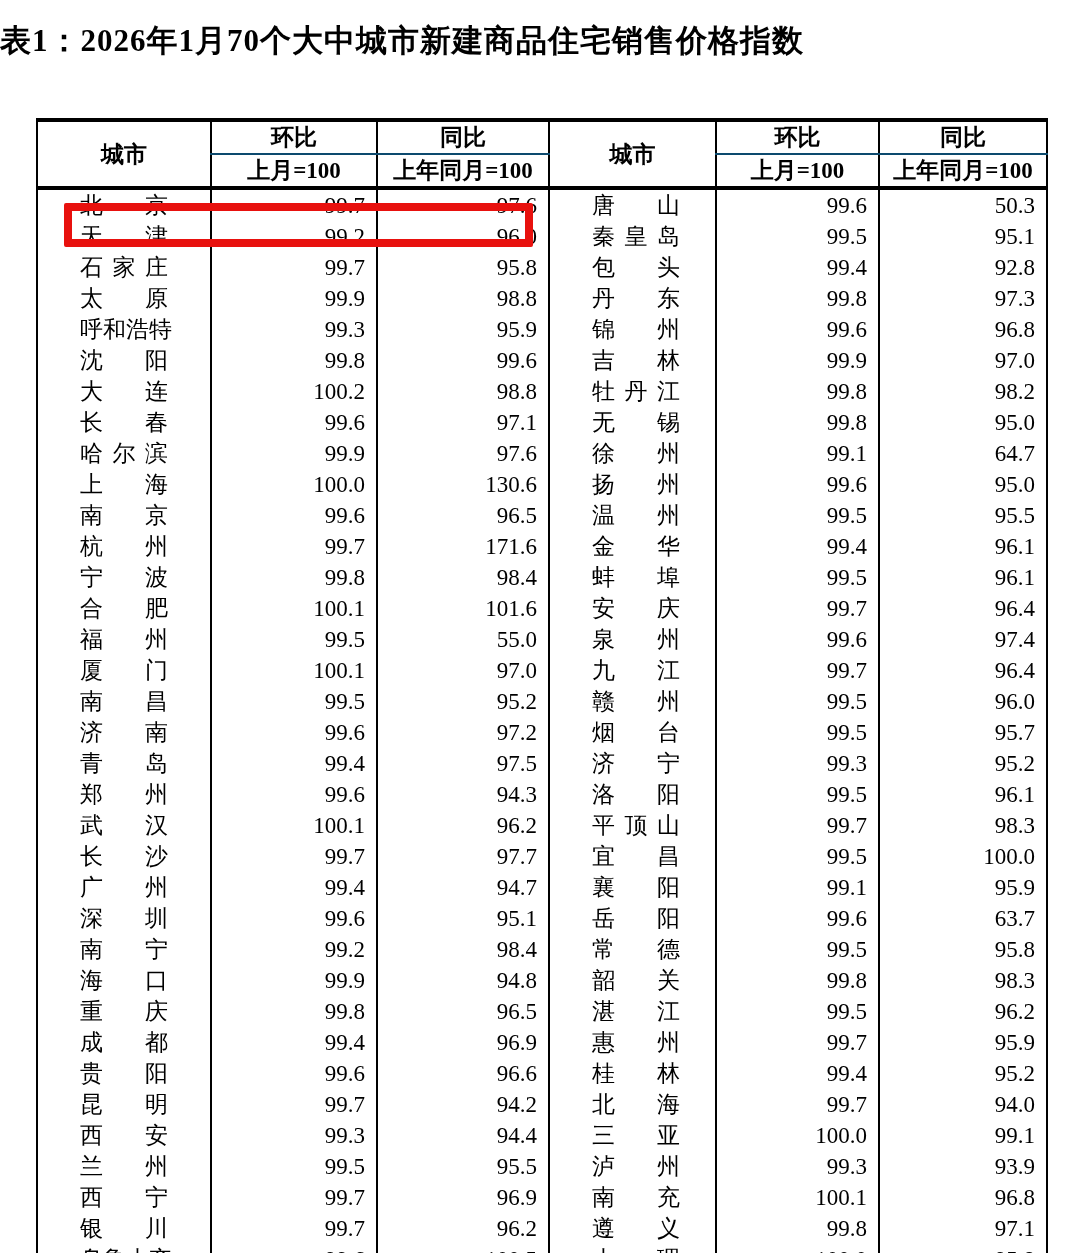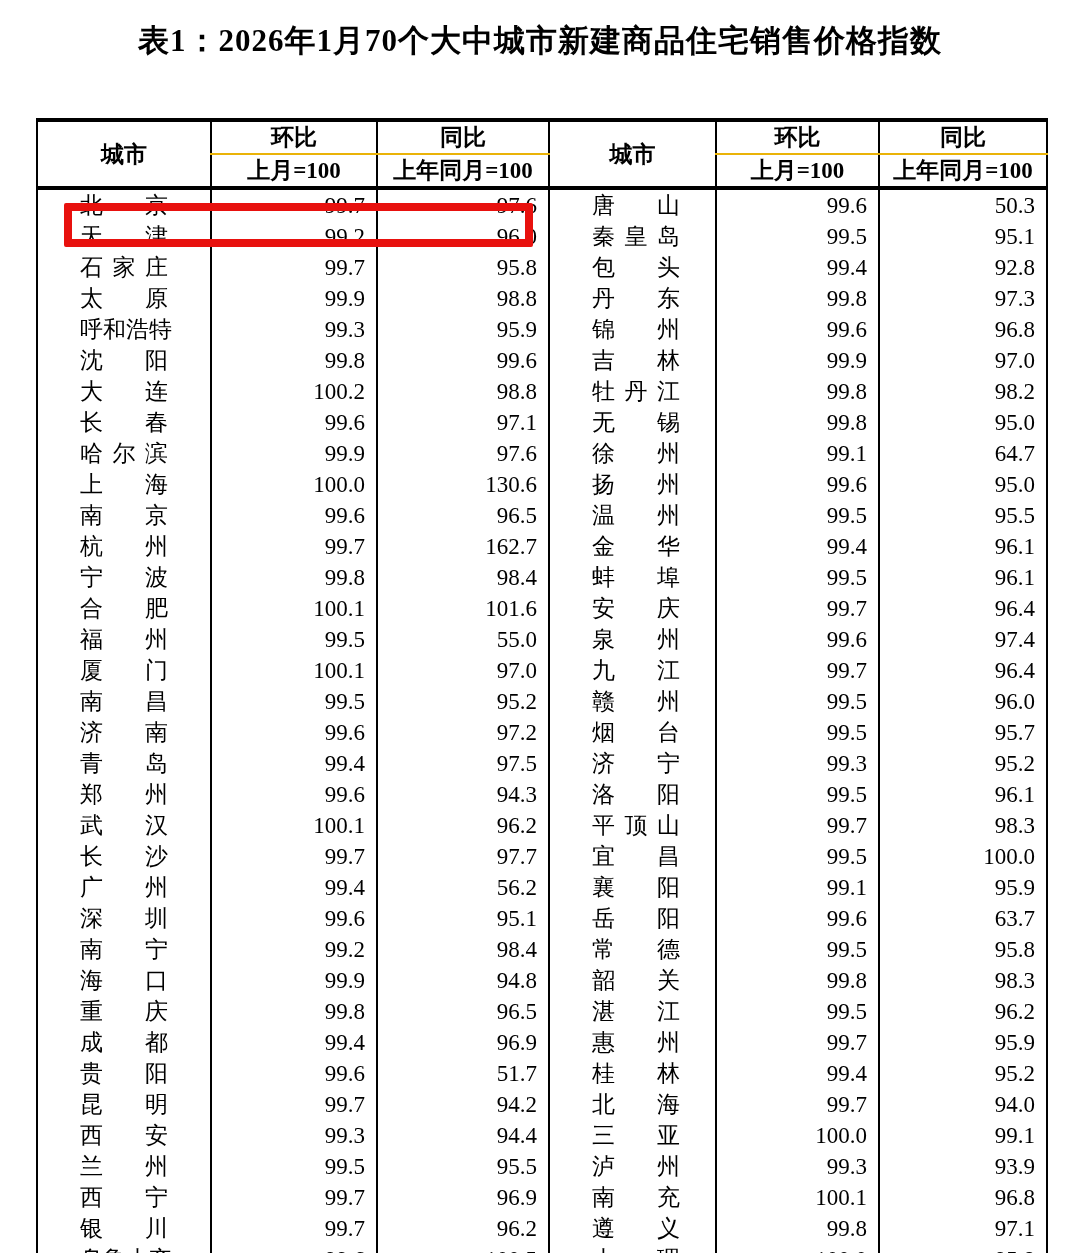--- a/index.html
+++ b/index.html
@@ -12,21 +12,21 @@
     height: 1253px;
     position: relative;
     font-family: "Liberation Serif", "DejaVu Serif", serif;
     color: #000000;
   }
   .page-title {
     position: absolute;
     top: 20px;
     left: 0;
     width: 100%;
-    text-align: center;
+    text-align: left;
     font-size: 31px;
     font-weight: bold;
     letter-spacing: 1px;
     margin: 0;
   }
   .table-wrap {
     position: absolute;
     left: 36px;
     top: 118px;
     width: 1010px;
@@ -51,21 +51,21 @@
     font-size: 23px;
     height: 30px;
     vertical-align: middle;
     overflow: hidden;
     white-space: nowrap;
   }
   thead th { font-weight: bold; text-align: center; }
   thead tr.h1 th { height: 29px; }
   thead tr.h2 th { height: 30px; }
   .bl { border-left: 2px solid #000; }
-  thead tr.h1 th.split { border-bottom: 2px solid #eab308; }
+  thead tr.h1 th.split { border-bottom: 2px solid #0c4a6e; }
   tbody tr:first-child td { border-top: 4px solid #000; }
   td.num {
     text-align: right;
     padding-right: 11px;
     font-size: 23px;
   }
   td.city { padding-left: 42px; }
   .cityname {
     display: inline-flex;
     justify-content: space-between;
@@ -274,21 +274,21 @@
             </span></td>
           <td class="num bl">99.5</td>
           <td class="num bl">95.5</td>
         </tr>
         <tr>
           <td class="city"><span class="cityname">
               <span>杭</span>
               <span>州</span>
             </span></td>
           <td class="num bl">99.7</td>
-          <td class="num bl">162.7</td>
+          <td class="num bl">171.6</td>
           <td class="city bl"><span class="cityname">
               <span>金</span>
               <span>华</span>
             </span></td>
           <td class="num bl">99.4</td>
           <td class="num bl">96.1</td>
         </tr>
         <tr>
           <td class="city"><span class="cityname">
               <span>宁</span>
@@ -429,21 +429,21 @@
             </span></td>
           <td class="num bl">99.5</td>
           <td class="num bl">100.0</td>
         </tr>
         <tr>
           <td class="city"><span class="cityname">
               <span>广</span>
               <span>州</span>
             </span></td>
           <td class="num bl">99.4</td>
-          <td class="num bl">56.2</td>
+          <td class="num bl">94.7</td>
           <td class="city bl"><span class="cityname">
               <span>襄</span>
               <span>阳</span>
             </span></td>
           <td class="num bl">99.1</td>
           <td class="num bl">95.9</td>
         </tr>
         <tr>
           <td class="city"><span class="cityname">
               <span>深</span>
@@ -513,21 +513,21 @@
             </span></td>
           <td class="num bl">99.7</td>
           <td class="num bl">95.9</td>
         </tr>
         <tr>
           <td class="city"><span class="cityname">
               <span>贵</span>
               <span>阳</span>
             </span></td>
           <td class="num bl">99.6</td>
-          <td class="num bl">51.7</td>
+          <td class="num bl">96.6</td>
           <td class="city bl"><span class="cityname">
               <span>桂</span>
               <span>林</span>
             </span></td>
           <td class="num bl">99.4</td>
           <td class="num bl">95.2</td>
         </tr>
         <tr>
           <td class="city"><span class="cityname">
               <span>昆</span>

